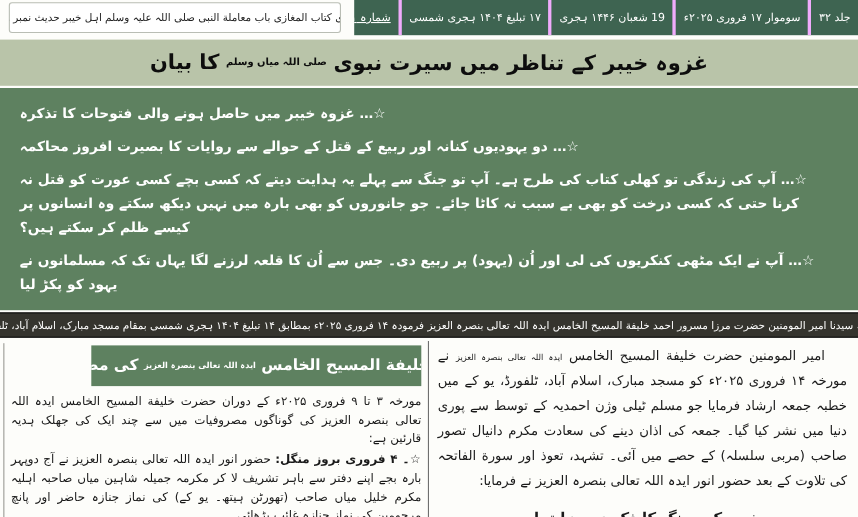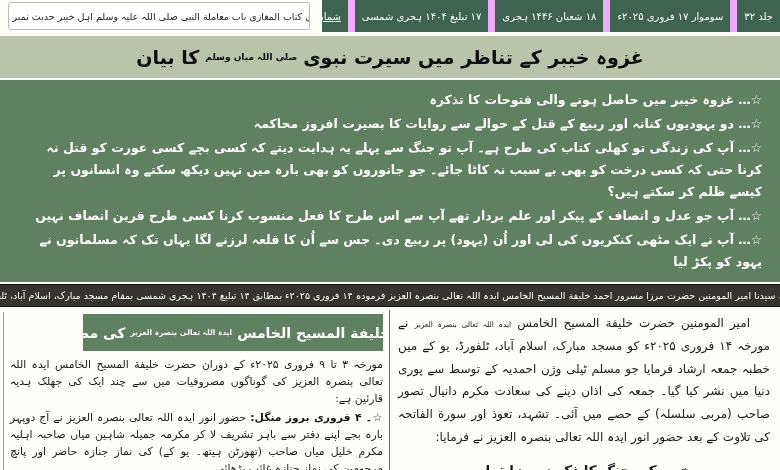--- a/index.html
+++ b/index.html
@@ -17,40 +17,40 @@
     direction:rtl;font-size:9.5px;color:#222;white-space:nowrap;overflow:hidden;
   }
   .mast-band{
     left:322px;top:0;width:458px;height:32px;
     background:#3e6451;color:#fff;
     display:flex;direction:rtl;align-items:stretch;
     font-size:10px;white-space:nowrap;overflow:hidden;
   }
   .mast-band .seg{
     display:flex;align-items:center;justify-content:center;
-    padding:0 7px;border-left:7px solid #f0abfc;
+    padding:0 7px;border-left:3px solid #f0abfc;
   }
   .mast-band .seg:last-child{border-left:none;text-decoration:underline;}
 
   
   .title-band{
     left:0;top:36px;width:780px;height:42px;background:#b9c4a9;
     display:flex;align-items:center;justify-content:center;gap:6px;
     direction:rtl;font-weight:bold;font-size:19px;color:#0d0d0d;
   }
   .title-band .salawat{font-size:9px;font-weight:bold;line-height:1;}
 
   
   .bullets{
     left:0;top:80px;width:780px;height:202px;background:#5e8160;
     display:flex;flex-direction:column;justify-content:space-around;
     padding:8px 18px;direction:rtl;color:#ffffff;
   }
   .bullet{
-    text-align:right;font-size:12.5px;font-weight:bold;line-height:1.75;
+    text-align:left;font-size:12.5px;font-weight:bold;line-height:1.75;
   }
 
   
   .strip{
     left:0;top:284px;width:780px;height:23px;background:#35342e;
     display:flex;align-items:center;justify-content:center;
     direction:rtl;color:#fff;font-size:9.5px;white-space:nowrap;overflow:hidden;
     border-top:1px solid #111;border-bottom:1px solid #111;
   }
 
@@ -85,36 +85,35 @@
 </head>
 <body>
 
 <div class="abs ref-box">
   <span>(بخاری کتاب المغازی باب معاملة النبی صلی اللہ علیہ وسلم اہل خیبر حدیث نمبر ۴۲۴۸)</span>
 </div>
 
 <div class="abs mast-band">
   <span class="seg">جلد ۳۲</span>
   <span class="seg">سوموار ۱۷ فروری ۲۰۲۵ء</span>
-  <span class="seg">۱۸ شعبان ۱۴۴۶ ہجری</span>
+  <span class="seg">19 شعبان ۱۴۴۶ ہجری</span>
   <span class="seg">۱۷ تبلیغ ۱۴۰۴ ہجری شمسی</span>
   <span class="seg">شمارہ ۳۱</span>
 </div>
 
 <div class="abs title-band">
   <span>غزوہ خیبر کے تناظر میں سیرت نبوی</span>
   <span class="salawat">صلی اللہ میاں وسلم</span>
   <span>کا بیان</span>
 </div>
 
 <div class="abs bullets">
   <div class="bullet">☆… غزوہ خیبر میں حاصل ہونے والی فتوحات کا تذکرہ</div>
   <div class="bullet">☆… دو یہودیوں کنانہ اور ربیع کے قتل کے حوالے سے روایات کا بصیرت افروز محاکمہ</div>
   <div class="bullet">☆… آپ کی زندگی تو کھلی کتاب کی طرح ہے۔ آپ تو جنگ سے پہلے یہ ہدایت دیتے کہ کسی بچے کسی عورت کو قتل نہ کرنا حتی کہ کسی درخت کو بھی بے سبب نہ کاٹا جائے۔ جو جانوروں کو بھی بارہ میں نہیں دیکھ سکتے وہ انسانوں پر کیسے ظلم کر سکتے ہیں؟</div>
-  <div class="bullet">☆… آپ جو عدل و انصاف کے پیکر اور علم بردار تھے آپ سے اس طرح کا فعل منسوب کرنا کسی طرح قرین انصاف نہیں</div>
   <div class="bullet">☆… آپ نے ایک مٹھی کنکریوں کی لی اور اُن (یہود) پر ربیع دی۔ جس سے اُن کا قلعہ لرزنے لگا یہاں تک کہ مسلمانوں نے یہود کو پکڑ لیا</div>
 </div>
 
 <div class="abs strip">
   <span>خلاصہ خطبہ جمعہ سیدنا امیر المومنین حضرت مرزا مسرور احمد خلیفة المسیح الخامس ایدہ اللہ تعالی بنصرہ العزیز فرمودہ ۱۴ فروری ۲۰۲۵ء بمطابق ۱۴ تبلیغ ۱۴۰۴ ہجری شمسی بمقام مسجد مبارک، اسلام آباد، ٹلفورڈ (سرے)، یو کے</span>
 </div>
 
 <div class="abs col-divider"></div>
 
 <div class="abs col-left">

